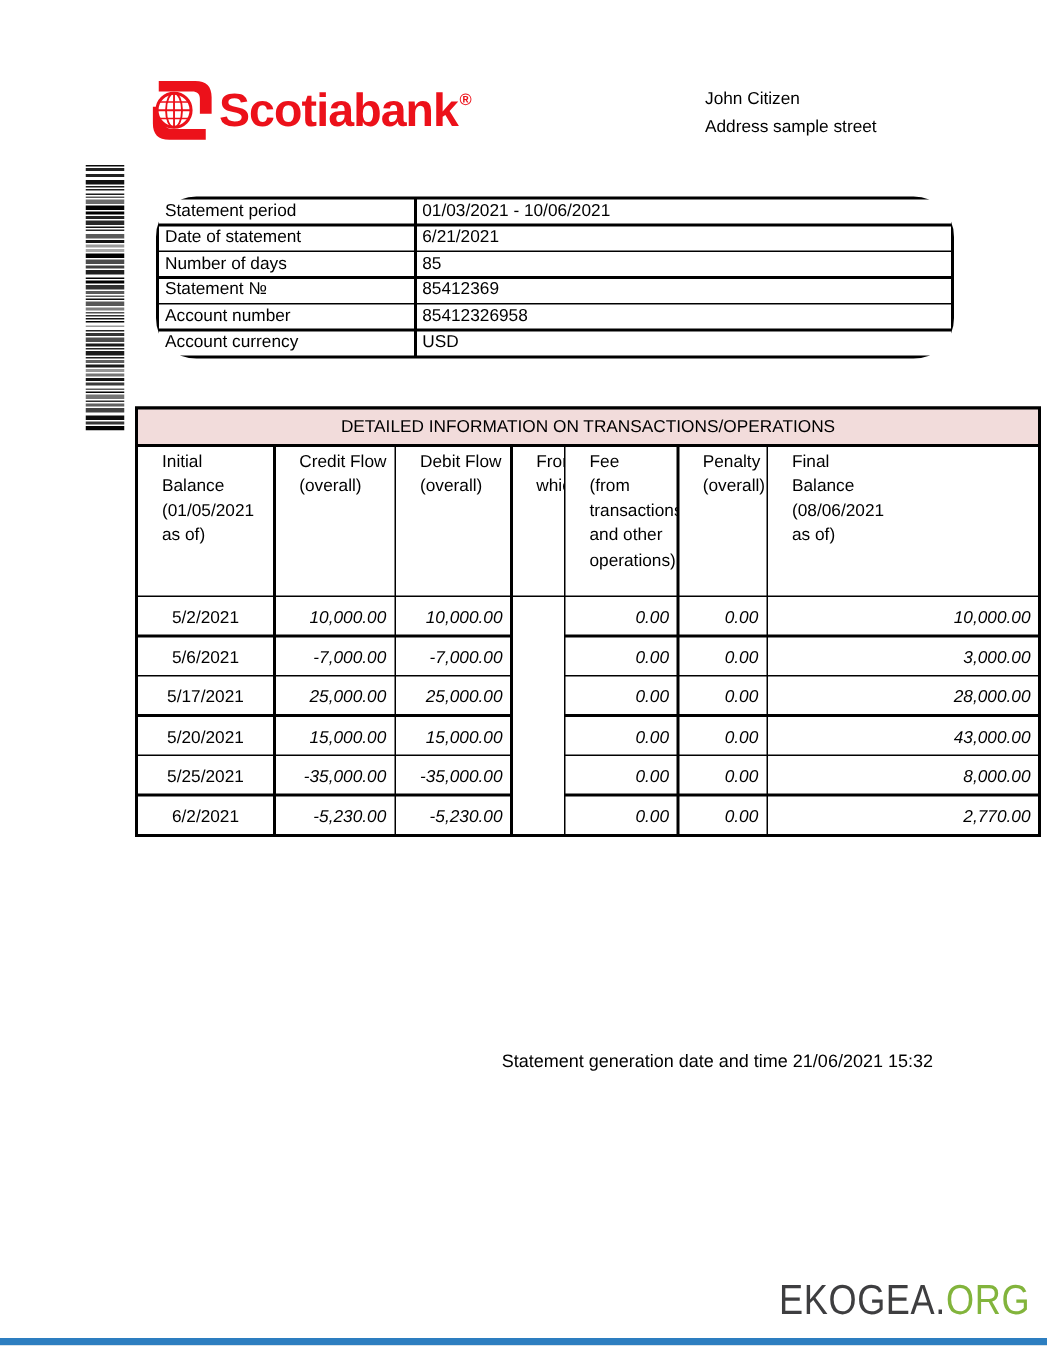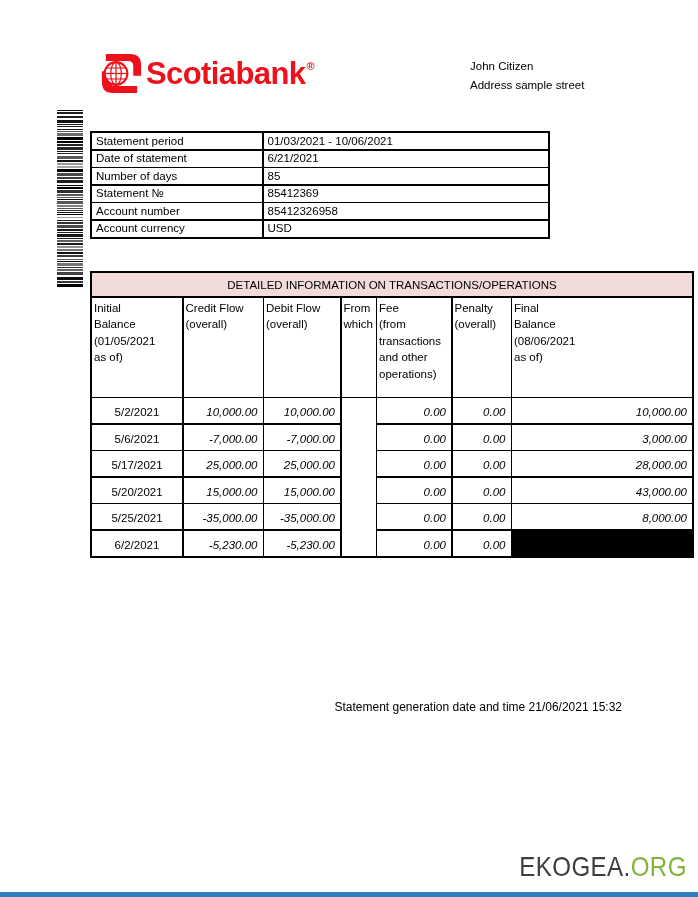--- a/index.html
+++ b/index.html
@@ -16,30 +16,30 @@
 
   .recipient{position:absolute;left:470px;top:57px;font-size:11.5px;line-height:19px;}
 
   
   .barcode{position:absolute;left:57px;top:110px;width:26px;height:177px;}
 
   
   .grid-table{display:grid;background:#000;gap:1.5px;border:2px solid #000;position:absolute;}
   .grid-table .cell{background:#fff;font-size:11.5px;display:flex;}
 
-  .info-table{left:90px;top:131px;width:460px;box-sizing:border-box;
-    grid-template-columns:170px 1fr;grid-template-rows:repeat(6,16px);}
+  .info-table{left:104px;top:131px;width:532px;box-sizing:border-box;
+    grid-template-columns:170px 1fr;grid-template-rows:repeat(6,16px);border-radius:27px;}
   .info-table .cell{align-items:center;padding-left:4px;line-height:13px;}
 
   .txn-table{left:90px;top:271px;width:604px;box-sizing:border-box;
     grid-template-columns:90px 79px 76px 34px 74px 58px 1fr;
     grid-template-rows:23px 99px repeat(6,25px);}
   .txn-title{grid-column:1 / -1;background:#f2dcdb !important;
     align-items:center;justify-content:center;text-align:center;}
-  .txn-head{align-items:flex-start;padding:2px 2px 0 2px;line-height:16.5px;white-space:pre-line;}
+  .txn-head{align-items:flex-start;padding:2px 2px 0 16px;line-height:16.5px;white-space:pre-line;}
   .cell.c-date{align-items:flex-end;justify-content:center;padding-bottom:5px;}
   .cell.c-num{align-items:flex-end;justify-content:flex-end;padding:0 5px 5px 0;font-style:italic;}
   .fromwhich-span{grid-column:4;grid-row:3 / span 6;}
 
   
   .gen-note{position:absolute;left:90px;top:700px;width:532px;text-align:right;font-size:12px;}
 
   .watermark{position:absolute;right:11px;top:851px;font-size:28px;letter-spacing:0.5px;
     transform:scaleX(0.86);transform-origin:100% 50%;white-space:nowrap;}
   .wm-primary{color:#3e3e40;}
@@ -207,20 +207,21 @@
     <div class="cell c-num">-35,000.00</div>
     <div class="cell c-num">0.00</div>
     <div class="cell c-num">0.00</div>
     <div class="cell c-num">8,000.00</div>
 
     <div class="cell c-date">6/2/2021</div>
     <div class="cell c-num">-5,230.00</div>
     <div class="cell c-num">-5,230.00</div>
     <div class="cell c-num">0.00</div>
     <div class="cell c-num">0.00</div>
+    <div class="cell c-num">2,770.00</div>
   </div>
 
   <div class="gen-note">Statement generation date and time 21/06/2021 15:32</div>
 
   <div class="watermark"><span class="wm-primary">EKOGEA.</span><span class="wm-secondary">ORG</span></div>
 
   <div class="bottom-bar"></div>
 
 </div>
 

